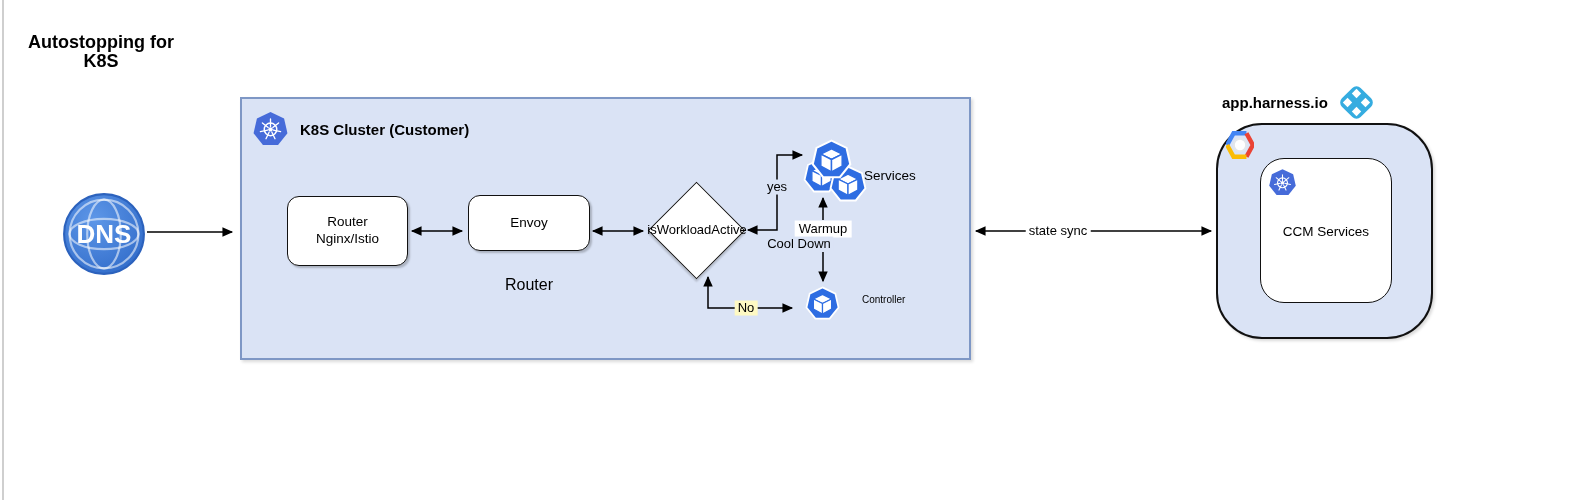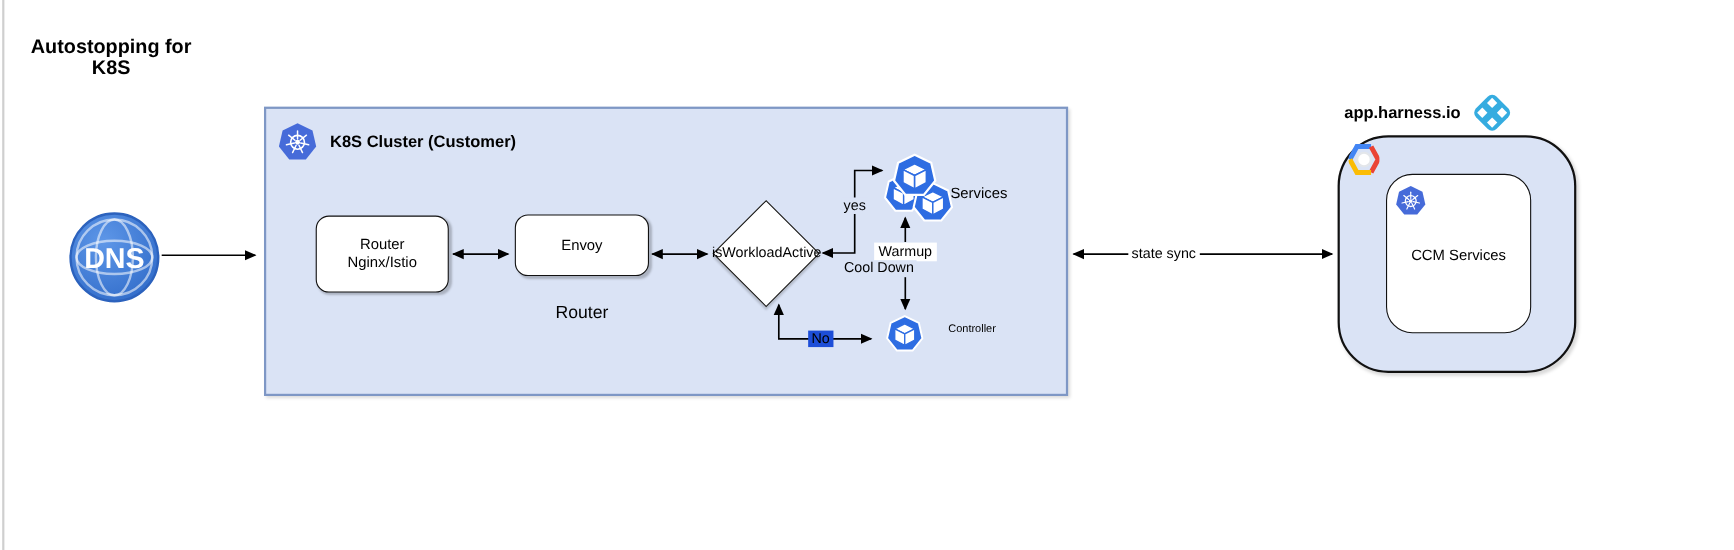--- a/index.html
+++ b/index.html
@@ -44,21 +44,21 @@
   .doc-title{left:10px;top:33px;width:182px;text-align:center;font-weight:bold;font-size:18px;line-height:19px;}
   .cluster-header{left:252px;top:110px;height:38px;display:flex;align-items:center;gap:11px;}
   .cluster-title{font-weight:bold;font-size:15px;}
   .harness-header{left:1222px;top:82px;height:40px;display:flex;align-items:center;gap:9px;}
   .harness-domain{font-weight:bold;font-size:15px;}
   .small-label{font-size:13px;line-height:1.15;}
   .router-label{left:468px;top:276px;width:122px;text-align:center;font-size:16px;}
   .services-label{left:864px;top:168px;font-size:13.5px;}
   .controller-label{left:862px;top:294px;font-size:10px;}
   .yes-label{left:777px;top:187px;transform:translate(-50%,-50%);background:#dae3f5;padding:0 2px;}
-  .no-label{left:746px;top:308px;transform:translate(-50%,-50%);background:#1d4ed8;padding:0 3px;}
+  .no-label{left:746px;top:308px;transform:translate(-50%,-50%);background:#fef9c3;padding:0 3px;}
   .warmup-label{left:823px;top:229px;transform:translate(-50%,-50%);background:#ffffff;padding:1px 4px;}
   .cooldown-label{left:799px;top:244px;transform:translate(-50%,-50%);background:#dae3f5;padding:0 2px;}
   .statesync-label{left:1058px;top:231px;transform:translate(-50%,-50%);background:#ffffff;padding:0 3px;}
   .ccm-label{left:1260px;top:224px;width:132px;text-align:center;font-size:13.5px;}
   
   #wires{left:0;top:0;pointer-events:none;}
   
   .icon{display:block;}
 </style>
 </head>

